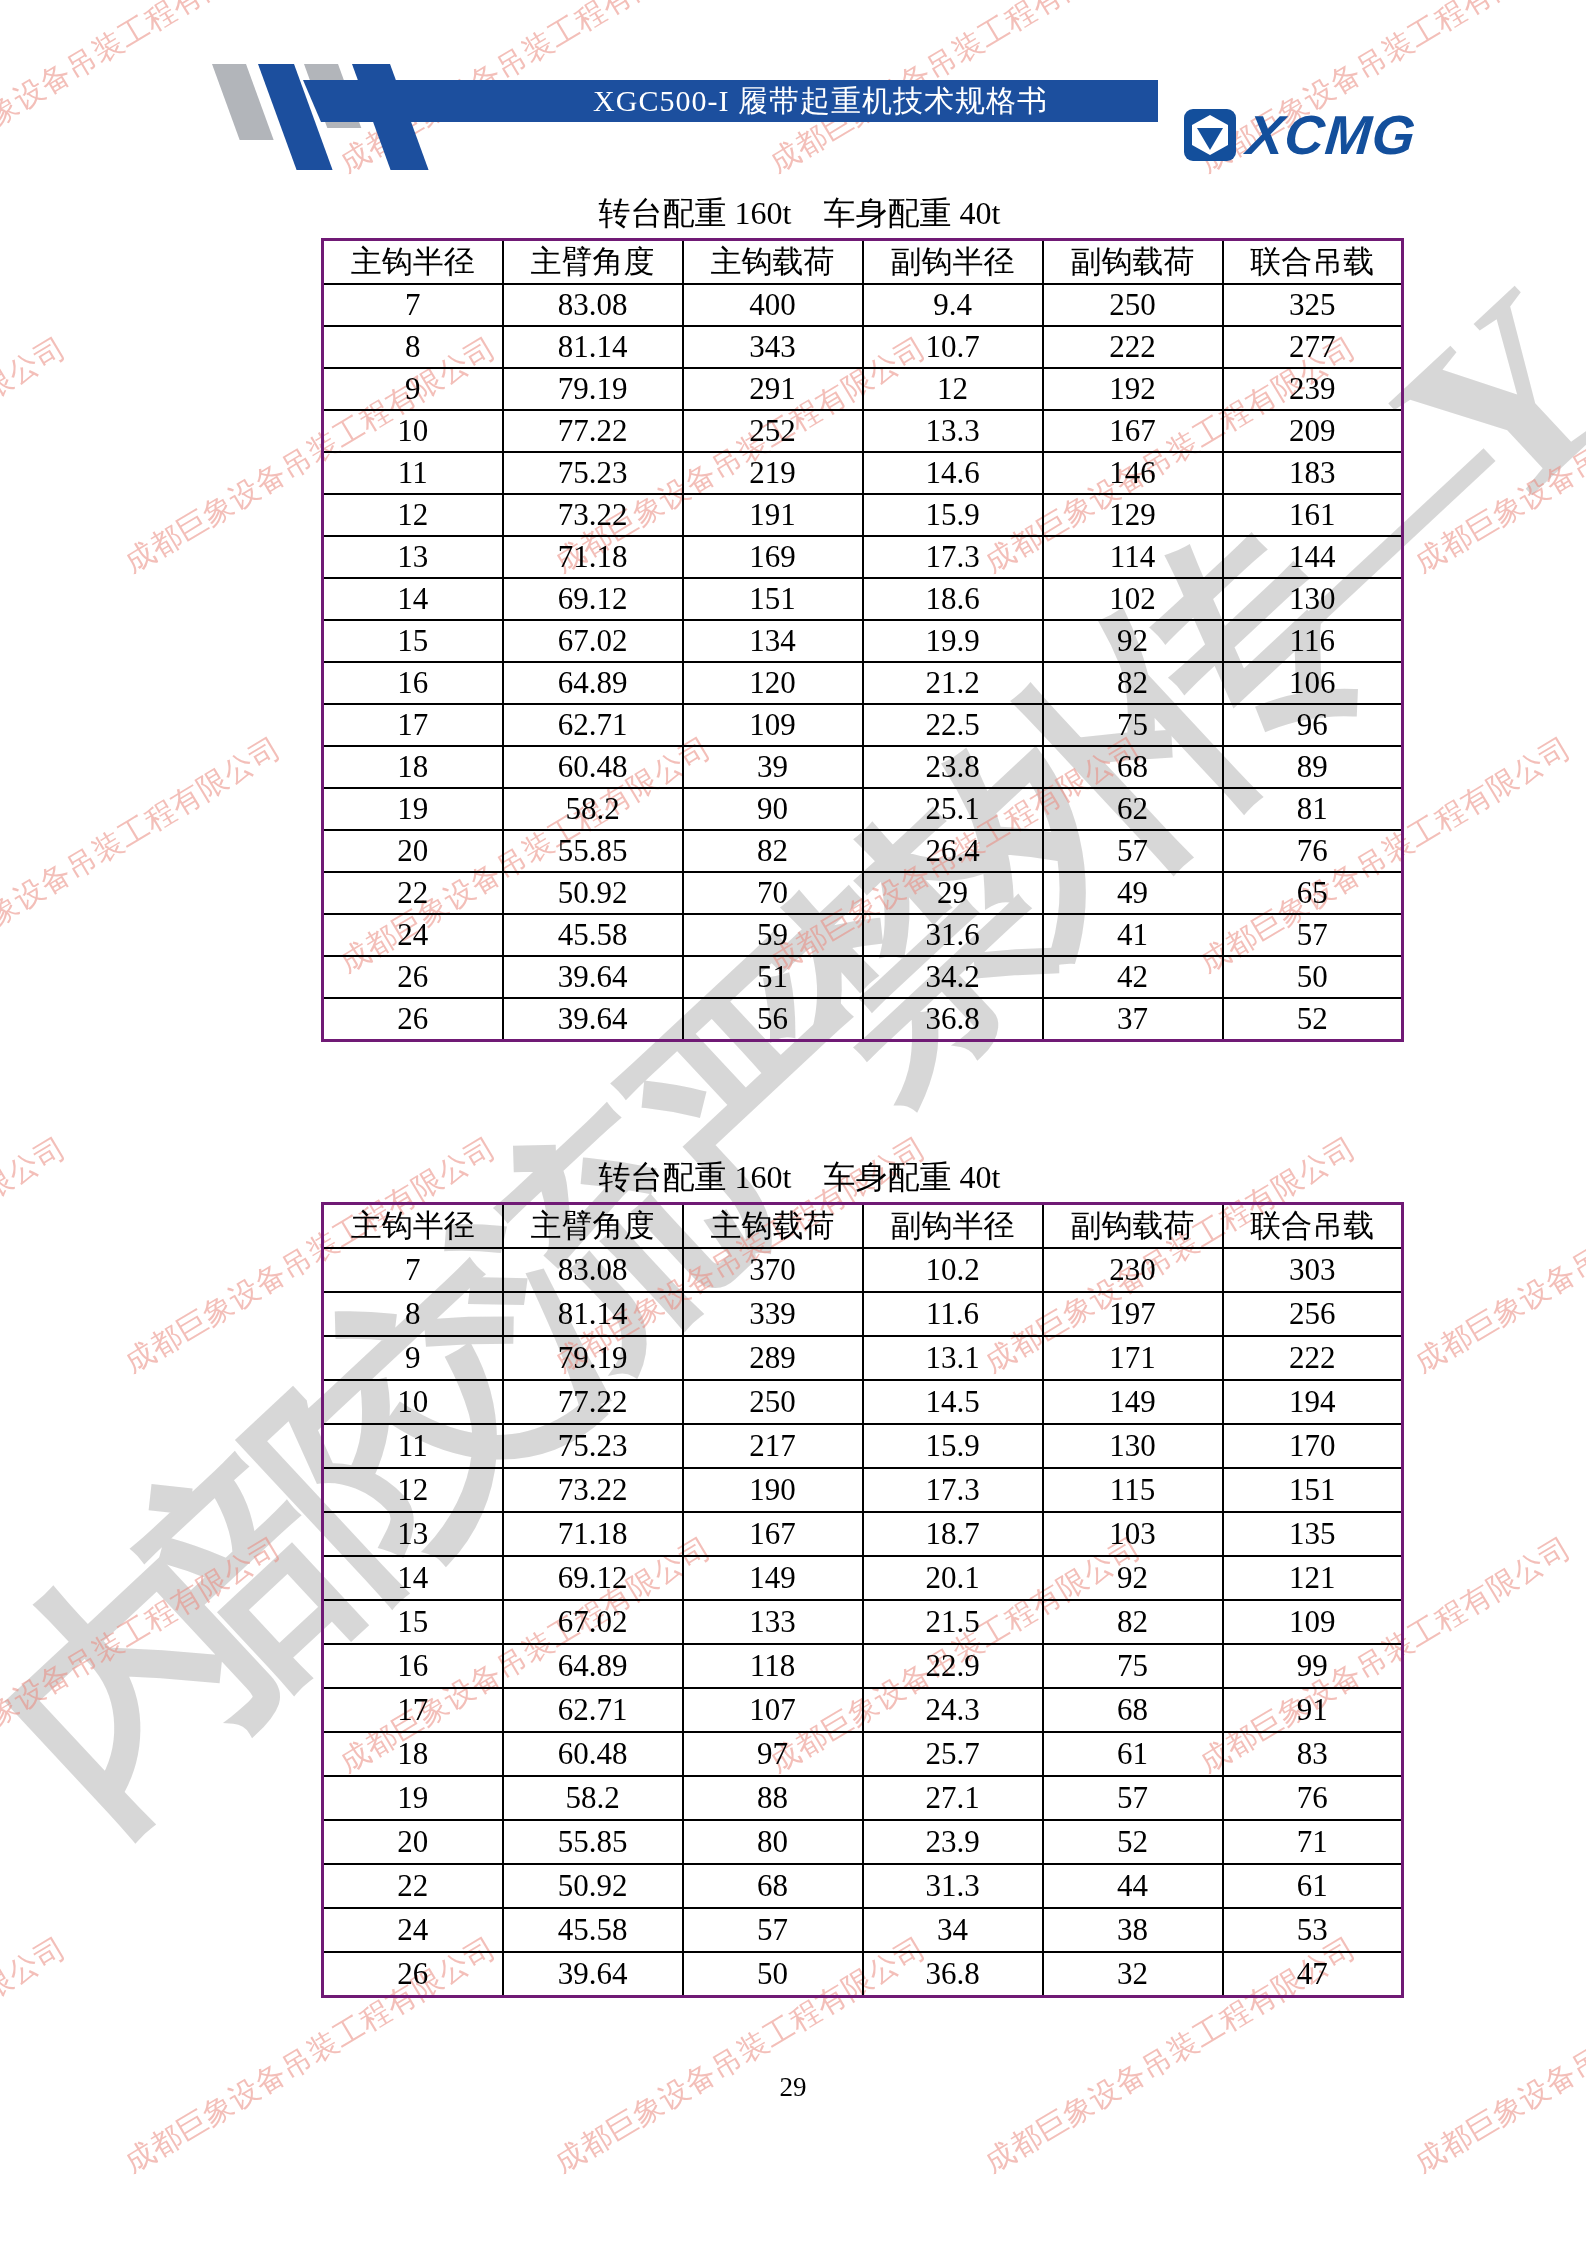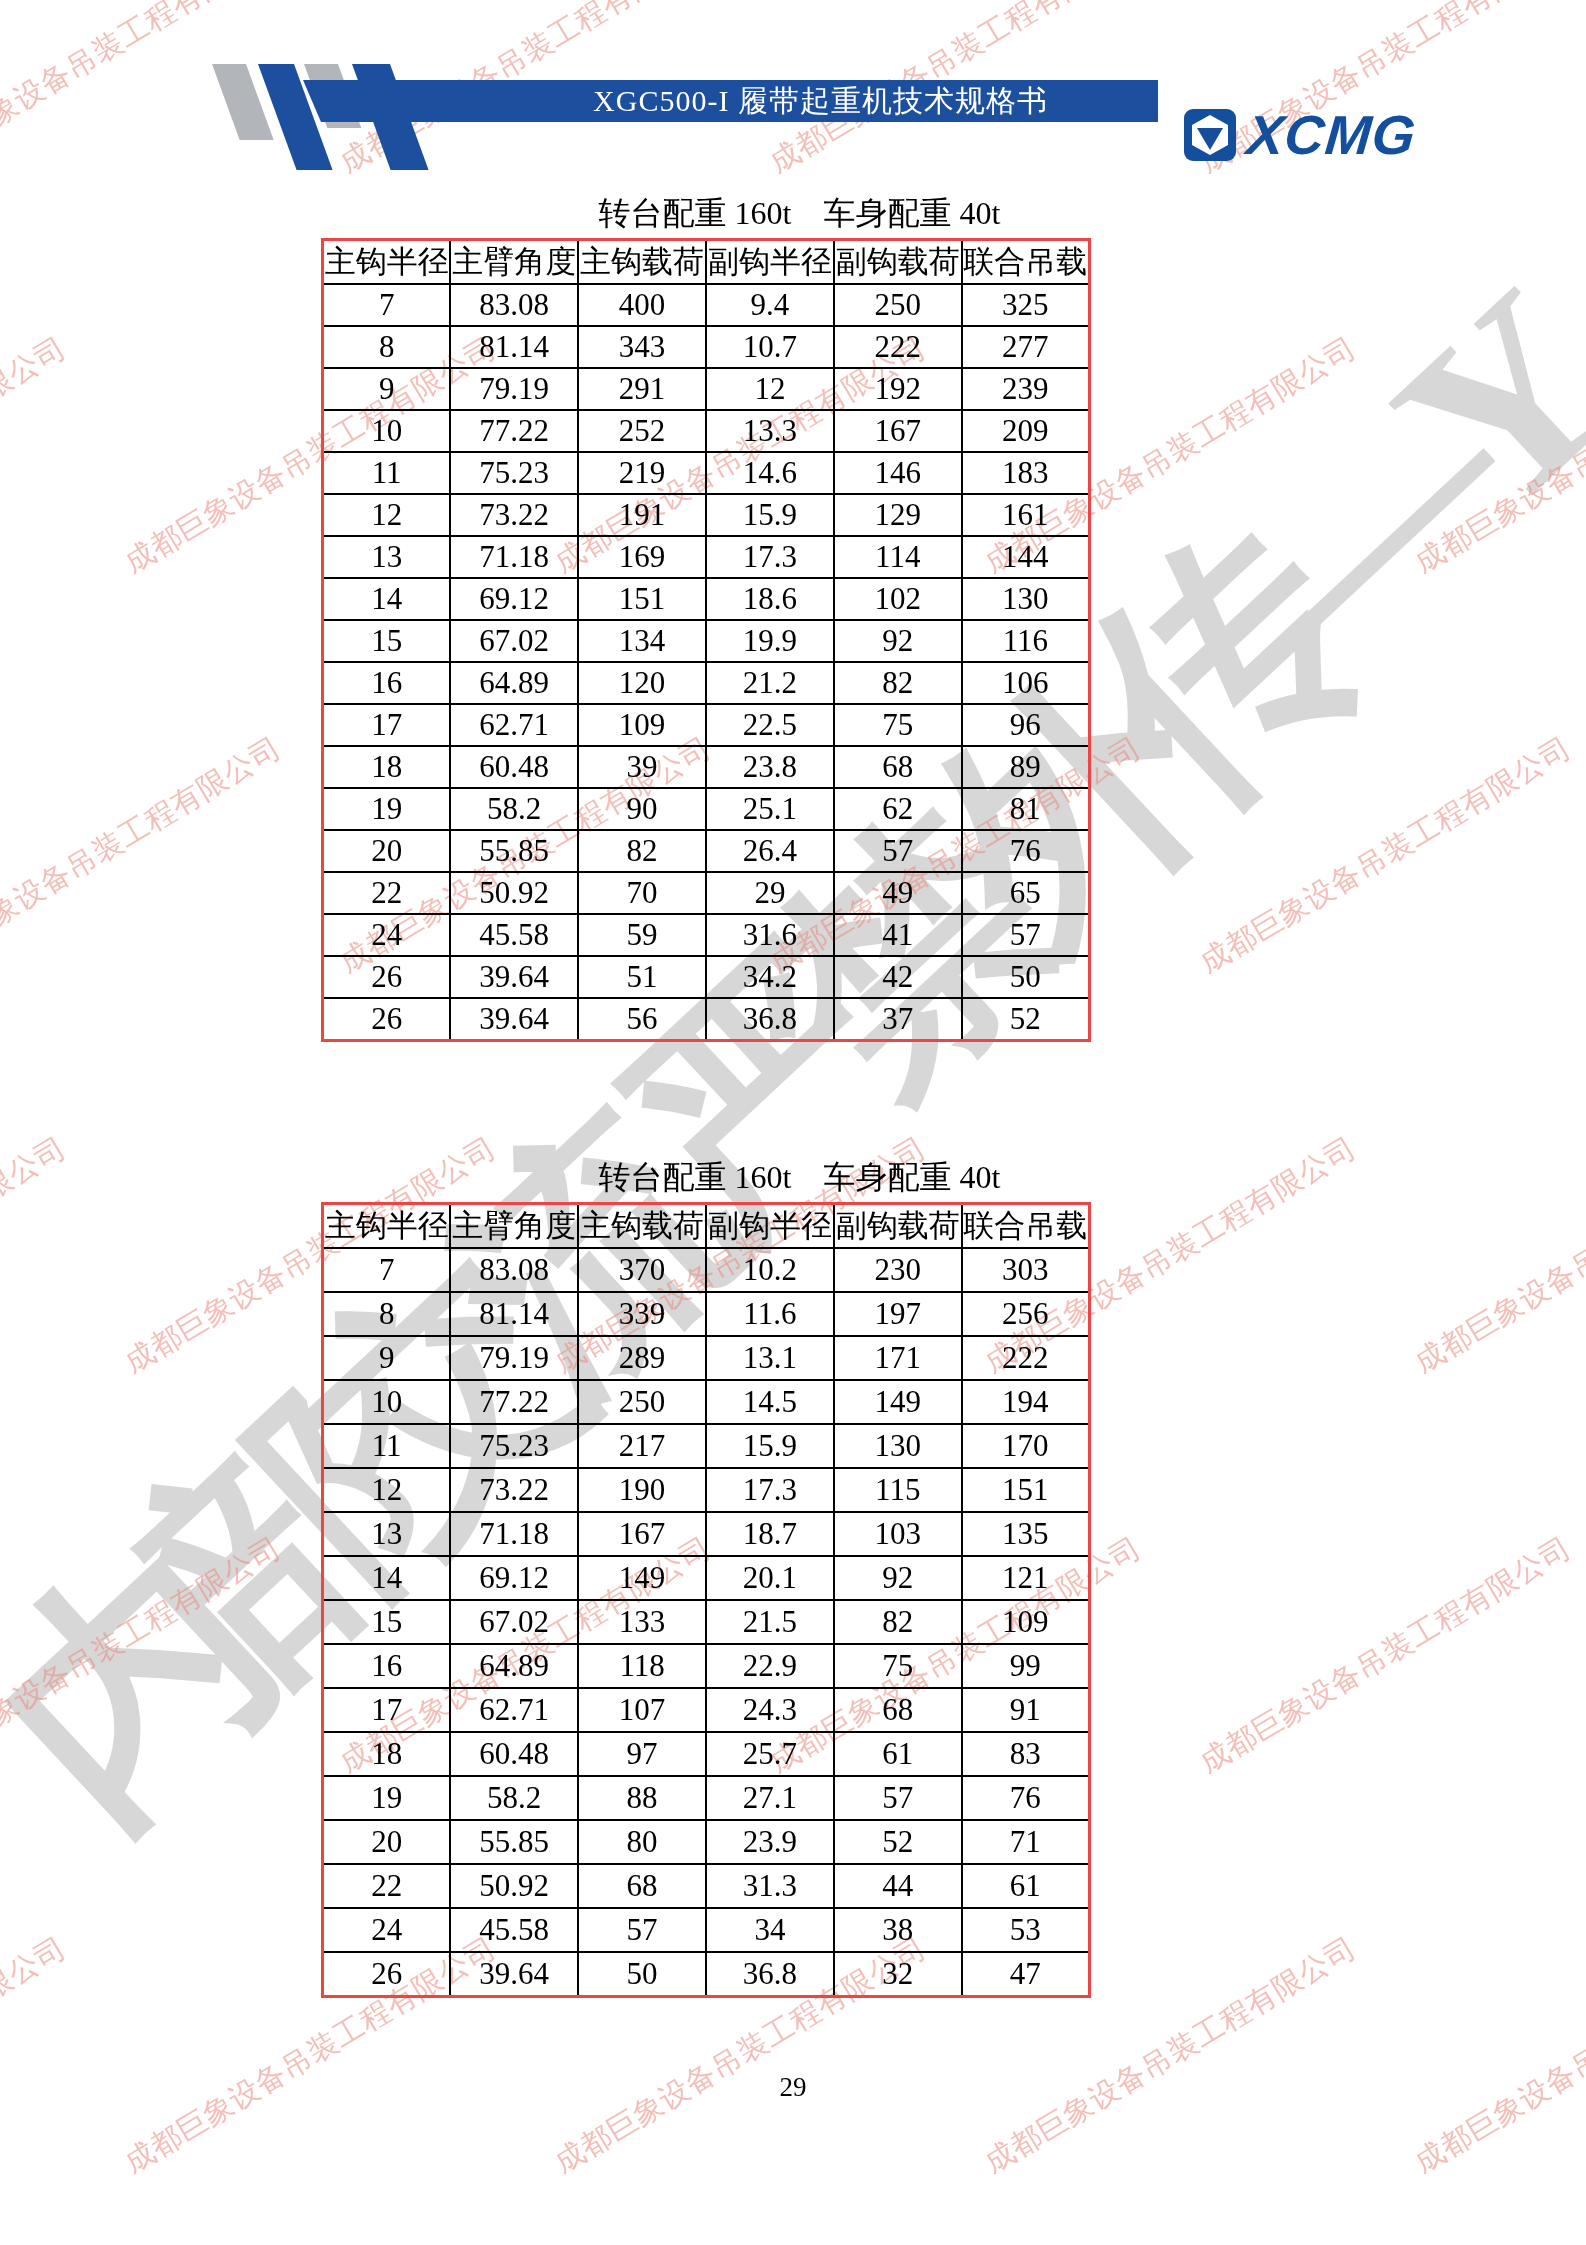--- a/index.html
+++ b/index.html
@@ -39,21 +39,21 @@
   .logo-text{
     font-family:"Liberation Sans",sans-serif;font-weight:bold;font-style:italic;font-size:55px;
     color:#134f9c;letter-spacing:1px;transform:skewX(-5deg);line-height:1;
   }
   
   .doc-line{position:absolute;left:331px;width:937px;text-align:center;font-size:32px;white-space:nowrap;}
   .t1{top:192px;}
   .caption{top:1094px;}
   .t2{top:1156px;}
   
-  table{position:absolute;left:321px;width:770px;border-collapse:collapse;table-layout:fixed;border:3px solid #ef4444;padding-left:19px;}
+  table{position:absolute;left:321px;width:1083px;border-collapse:collapse;table-layout:fixed;border:3px solid #701a75;padding-left:19px;}
   .tb1{top:238px;}
   .tb2{top:1202px;}
   th,td{
     border:2px solid #000;text-align:center;vertical-align:middle;
     font-weight:normal;font-size:31px;padding:0;overflow:hidden;
   }
   .tb1 th,.tb1 td{height:40px;}
   .tb2 th,.tb2 td{height:42px;}
   
   .page-number{position:absolute;left:0;right:0;top:2072px;text-align:center;font-size:27px;}

